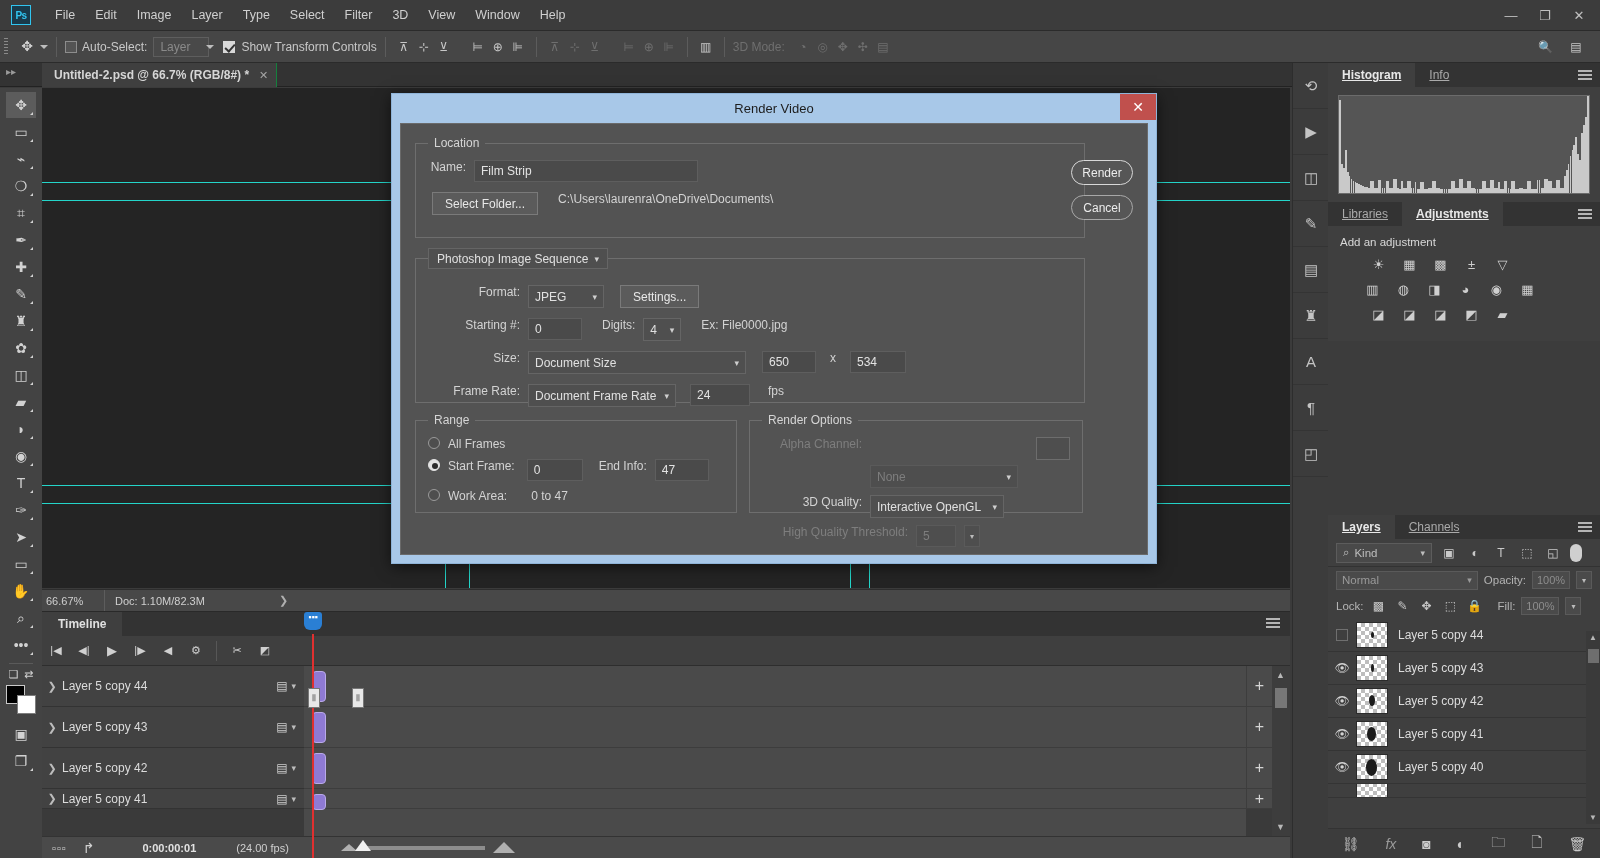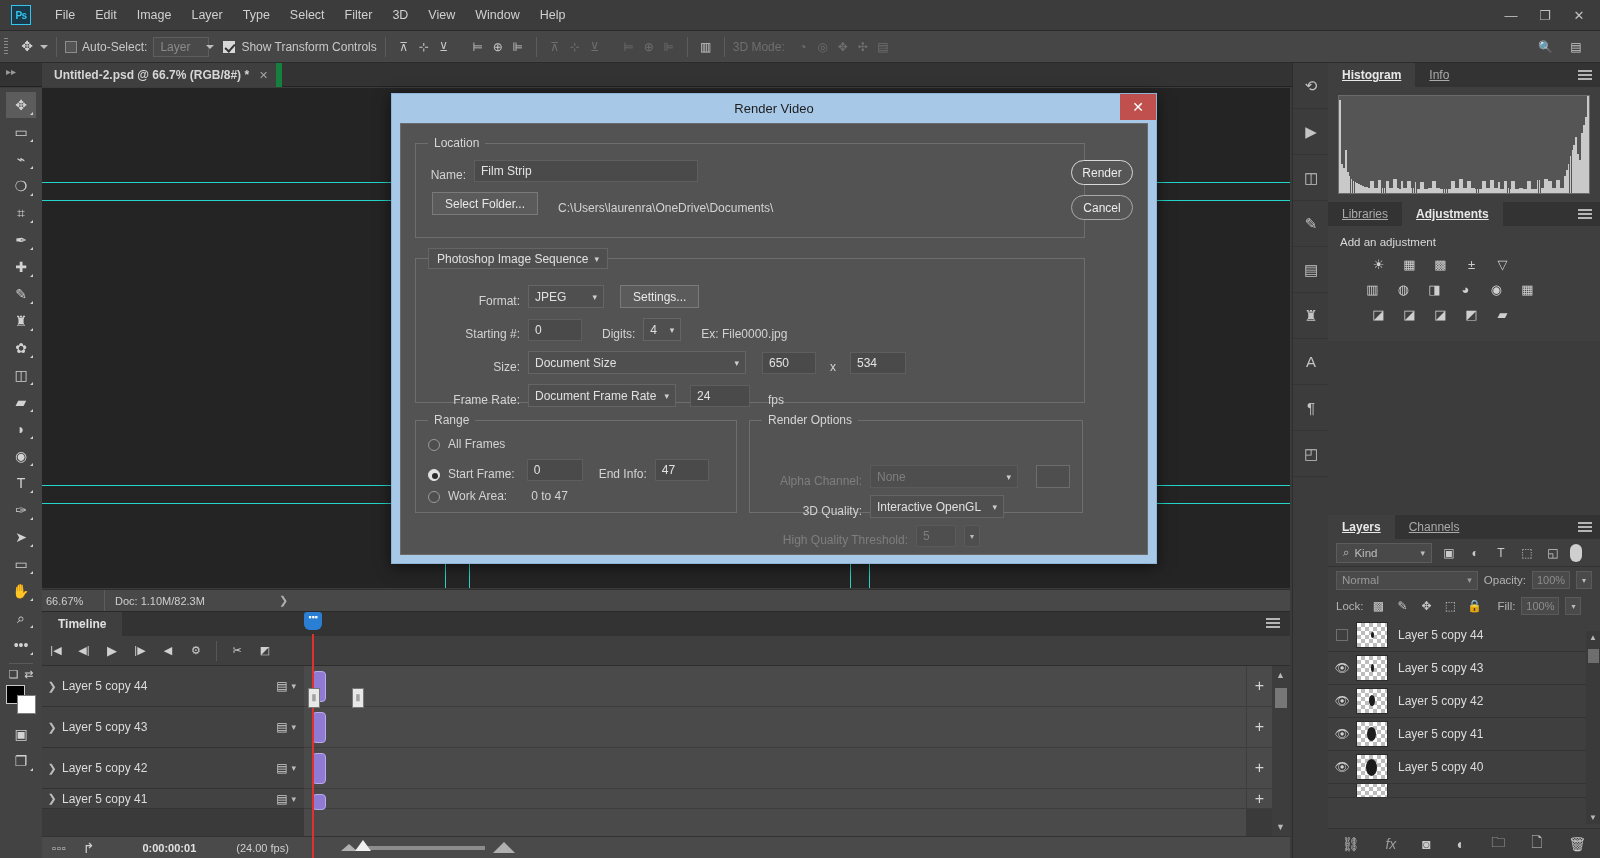--- a/index.html
+++ b/index.html
@@ -45,21 +45,21 @@
       padding:0 6px;color:#8a8a8a;gap:16px;font-size:12px;}
   .align-ico{width:20px;height:20px;display:flex;align-items:center;justify-content:center;}
   .dim{color:#6f6f6f;}
 
   
   #tabbar{ position:absolute;left:0;top:63px;width:1600px;height:24px;background:#333;border-bottom:1px solid #222;}
   #collapse-l{position:absolute;left:6px;top:66px;color:#9a9a9a;font-size:10px;}
   #doctab{
     position:absolute;left:42px;top:63px;height:24px;background:#3f3f3f;color:#d6d6d6;
     display:flex;align-items:center;padding:0 8px 0 12px;font-size:12px;font-weight:bold;
-    border-right:6px solid #15803d; gap:10px;
+    border-right:1px solid #15803d; gap:10px;
   }
   #doctab .x{color:#a5a5a5;font-size:11px;font-weight:normal;}
 
   
   #toolbar{
     position:absolute;left:0;top:88px;width:42px;bottom:0;background:#434343;
     display:flex;flex-direction:column;align-items:center;padding-top:4px;
   }
   .tool{ width:30px;height:26px;display:flex;align-items:center;justify-content:center;
     color:#d2d2d2; font-size:14px; position:relative; margin-bottom:1px;}
@@ -169,21 +169,21 @@
     box-shadow:0 3px 14px rgba(0,0,0,.55);
     z-index:50;
   }
   #dlg-title{height:29px;display:flex;align-items:center;justify-content:center;
     color:#1d1d1d;font-size:13px;position:relative;}
   #dlg-close{position:absolute;right:0;top:0;width:36px;height:26px;background:#c0504d;color:#fff;
     display:flex;align-items:center;justify-content:center;font-size:14px;}
   #dlg-body{position:absolute;left:8px;right:8px;top:29px;bottom:8px;background:#535353;border:1px solid #6a6a6a;padding:12px 14px;}
   fieldset{border:1px solid #6e6e6e;padding:10px 12px 12px;margin:0;}
   legend{padding:0 6px;font-size:12px;color:#d5d5d5;}
-  .frow{display:flex;align-items:flex-end;margin-bottom:10px;gap:8px;}
+  .frow{display:flex;align-items:flex-start;margin-bottom:10px;gap:8px;}
   .lbl{font-size:12px;color:#d3d3d3;text-align:right;}
   .tinput{background:#4a4a4a;border:1px solid #5e5e5e;height:22px;color:#e3e3e3;font-size:12px;padding:0 6px;
      display:flex;align-items:center;font-family:"Liberation Sans",sans-serif;}
   .tinput.focus{border:1px solid #5f9fd8;background:#4a4a4a;}
   .caret{display:inline-block;width:1px;height:14px;background:#e5e5e5;margin-left:1px;}
   .dbtn{background:#5b5b5b;border:1px solid #7a7a7a;color:#e8e8e8;font-size:12px;height:23px;
      display:flex;align-items:center;justify-content:center;padding:0 12px;}
   .dsel{background:#4f4f4f;border:1px solid #656565;height:23px;display:flex;align-items:center;
      justify-content:space-between;color:#e0e0e0;font-size:12px;padding:0 6px;gap:6px;}
   .dsel .sc{color:#cfcfcf;font-size:9px;}

